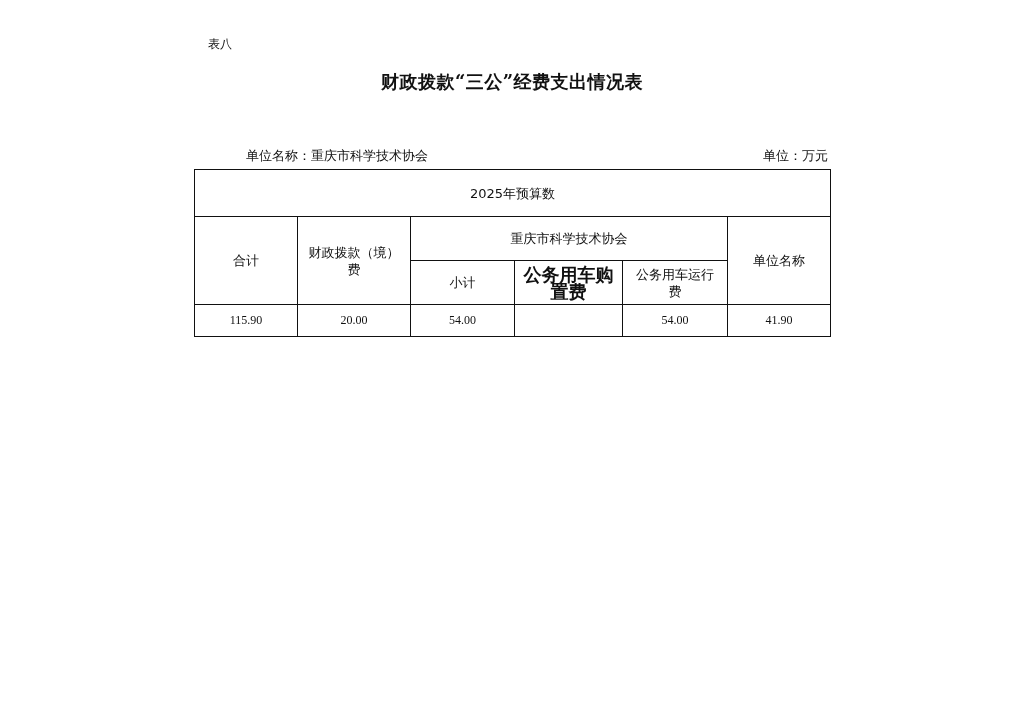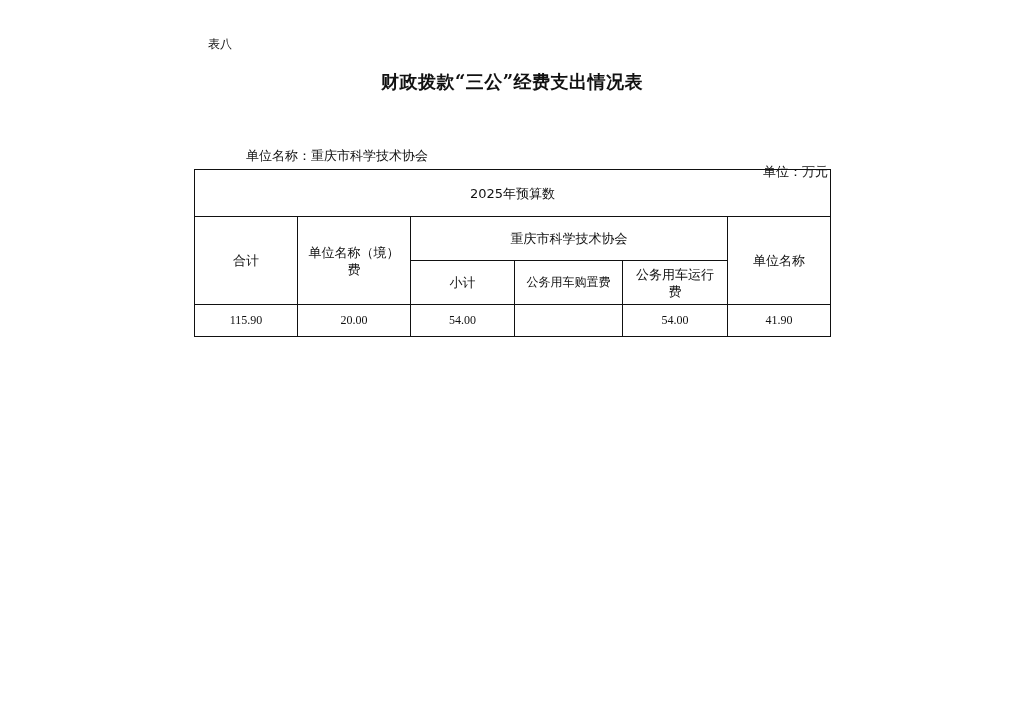--- a/index.html
+++ b/index.html
@@ -1,21 +1,21 @@
 <!DOCTYPE html>
 <html><head>
 <meta charset="utf-8">
 <style>
   html, body { margin:0; padding:0; }
   body { width:1024px; height:724px; background:#ffffff; position:relative; overflow:hidden; color:#111; }
   .serif { font-family: "DejaVu Serif", "Liberation Serif", serif; }
   #table-label { position:absolute; left:208px; top:36px; font-size:12px; }
   #doc-title { position:absolute; left:0; width:1024px; top:70px; text-align:center; font-size:18px; font-weight:bold; letter-spacing:0.5px; }
   #org-line { position:absolute; left:198px; top:147px; font-size:13px;margin-left:48px; }
-  #unit-line { position:absolute; right:196px; top:147px; font-size:13px;margin-top:16px; }
+  #unit-line { position:absolute; right:196px; top:147px; font-size:13px; }
   #budget-table { position:absolute; left:194px; top:169px; width:636px; border-collapse:collapse; table-layout:fixed; }
   #budget-table td { border:1.5px solid #111; text-align:center; vertical-align:middle; padding:0 2px; font-size:13px; line-height:17px; }
   .hdr { font-family: "DejaVu Sans", "Liberation Sans", sans-serif; }
   .num { font-family: "Liberation Serif", "DejaVu Serif", serif; font-size:12px !important; }
 </style>
 </head>
 <body>
 
 <div id="table-label" class="serif">表八</div>
 <div id="doc-title" class="serif">财政拨款“三公”经费支出情况表</div>
@@ -30,27 +30,27 @@
     <col style="width:108px">
     <col style="width:105px">
     <col style="width:103px">
   </colgroup>
   <tbody>
       <tr style="height:47px">
     <td colspan="6" class="hdr">2025年预算数</td>
   </tr>
   <tr style="height:44px">
     <td rowspan="2" class="hdr">合计</td>
-    <td rowspan="2" class="hdr" style="padding:0 8px;">单位名称（境）费</td>
+    <td rowspan="2" class="hdr" style="padding:0 8px;">财政拨款（境）费</td>
     <td colspan="3" class="hdr">重庆市科学技术协会</td>
     <td rowspan="2" class="hdr">单位名称</td>
   </tr>
   <tr style="height:44px">
     <td class="hdr">小计</td>
-    <td class="hdr" style="font-size:12px;">公务用车购置费</td>
+    <td class="hdr" style="font-size:18px;font-weight:bold;">公务用车购置费</td>
     <td class="hdr" style="padding:0 8px;">公务用车运行费</td>
   </tr>
   <tr style="height:32px">
     <td class="num">115.90</td>
     <td class="num">20.00</td>
     <td class="num">54.00</td>
     <td class="num"></td>
     <td class="num">54.00</td>
     <td class="num">41.90</td>
   </tr>

